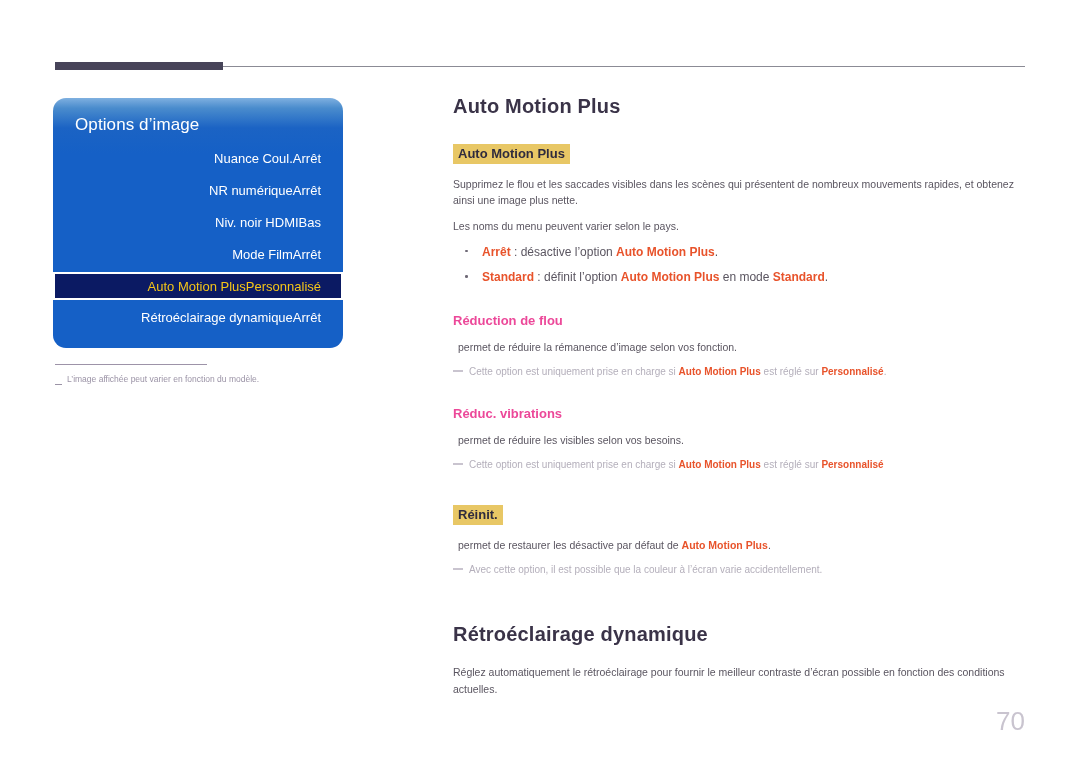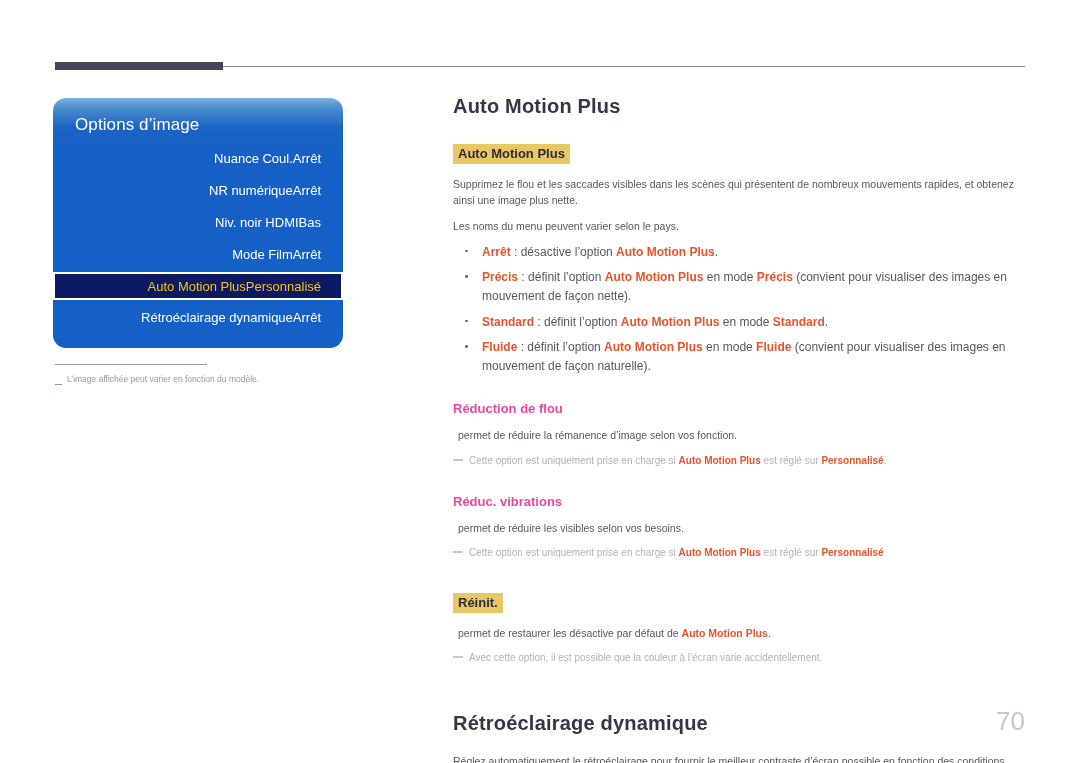--- a/index.html
+++ b/index.html
@@ -264,27 +264,21 @@
   <div class="hl-head">Auto Motion Plus</div>
 
   <p class="body-text">Supprimez le flou et les saccades visibles dans les scènes qui présentent de nombreux mouvements rapides, et obtenez ainsi une image plus nette.</p>
   <p class="body-text">Les noms du menu peuvent varier selon le pays.</p>
 
   <ul class="bullets">
     <li>
       <span class="org">Arrêt</span><span> : désactive l’option </span><span class="org">Auto Motion Plus</span><span>.</span>
     </li>
     <li>
-      <span class="org">Précis</span><span> : définit l’option </span><span class="org">Auto Motion Plus</span><span> en mode </span><span class="org">Précis</span><span> (convient pour visualiser des images en mouvement de façon nette).</span>
-    </li>
-    <li>
       <span class="org">Standard</span><span> : définit l’option </span><span class="org">Auto Motion Plus</span><span> en mode </span><span class="org">Standard</span><span>.</span>
-    </li>
-    <li>
-      <span class="org">Fluide</span><span> : définit l’option </span><span class="org">Auto Motion Plus</span><span> en mode </span><span class="org">Fluide</span><span> (convient pour visualiser des images en mouvement de façon naturelle).</span>
     </li>
   </ul>
 
   
   <div class="sub-head spaced">Réduction de flou</div>
   <p class="body-text indent">permet de réduire la rémanence d’image selon vos fonction.</p>
   <div class="note">
     <span>Cette option est uniquement prise en charge si </span><span class="org">Auto Motion Plus</span><span> est réglé sur </span><span class="org">Personnalisé</span><span>.</span>
   </div>
 

